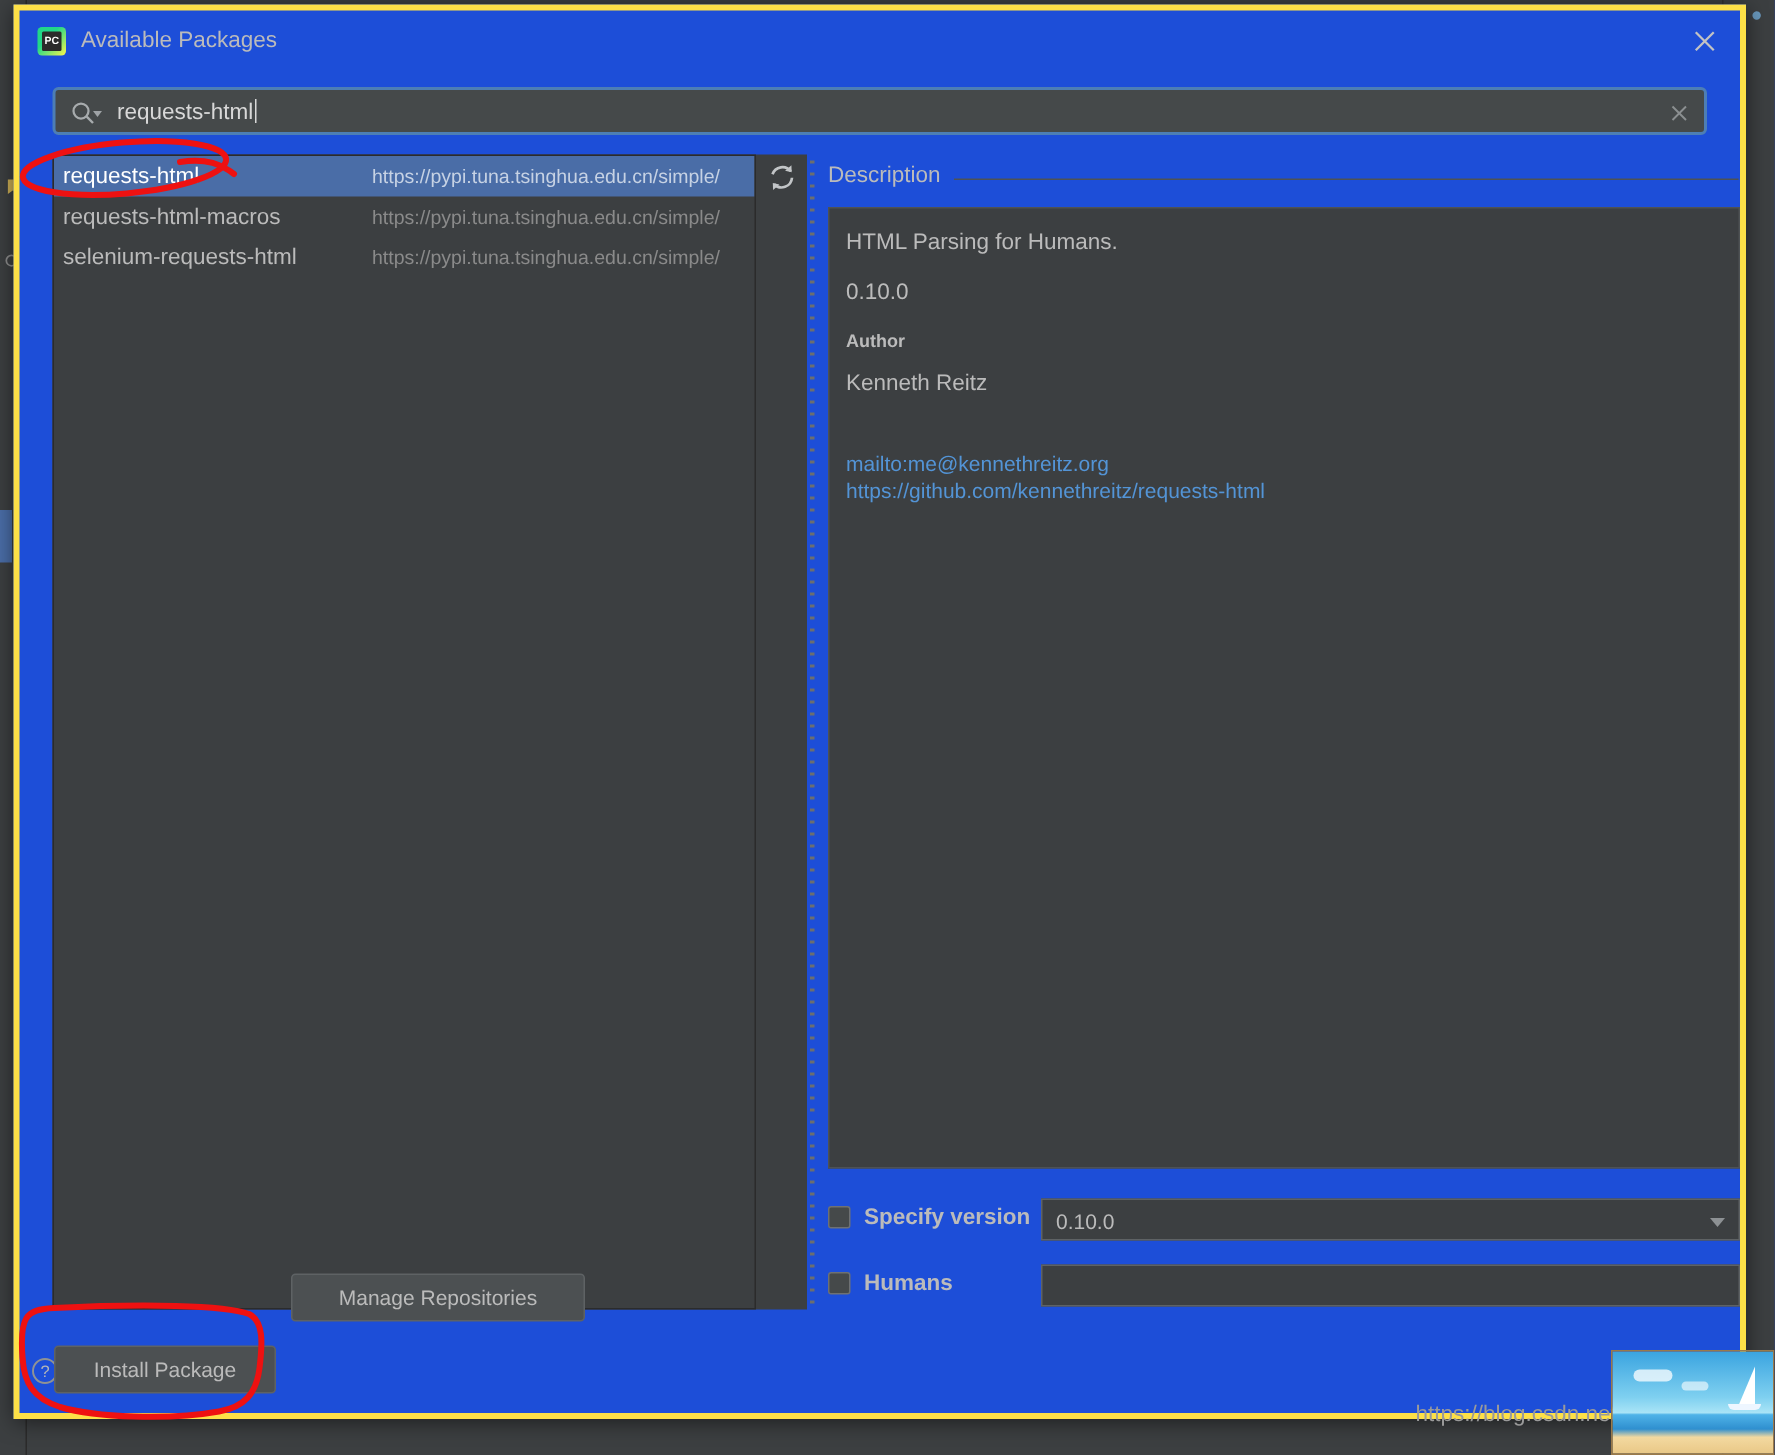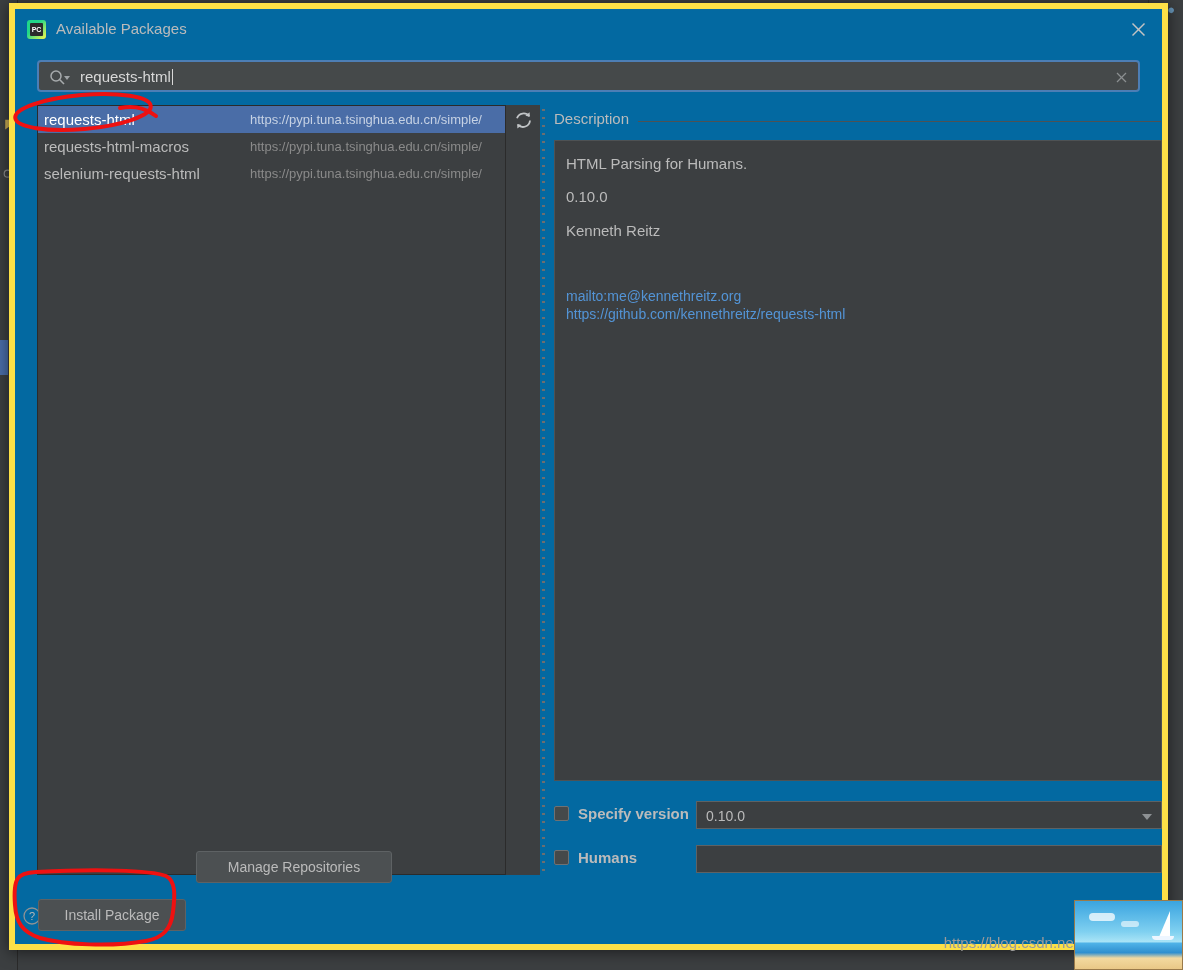--- a/index.html
+++ b/index.html
@@ -16,21 +16,21 @@
   .bg-left-strip{position:absolute;left:0;top:0;width:17px;height:970px;background:#3c3f41;border-right:1px solid #2b2b2b;}
   .bg-left-icon{position:absolute;left:2px;width:13px;height:13px;opacity:.85;}
   .bg-left-sel{position:absolute;left:0;top:340px;width:8px;height:35px;background:#4a6da7;}
   .bg-right-area{position:absolute;left:1148px;top:0;width:35px;height:970px;background:#3c3f41;border-left:1px solid #323232;}
   .bg-tabtext{position:absolute;left:1152px;top:2px;font-size:13px;color:#a9b7c6;letter-spacing:.5px;}
   .bg-tabtext .dot{color:#6897bb;}
 
   
   .dialog{
     position:absolute;left:9px;top:3px;width:1147px;height:935px;
-    background:#0369a1;border:6px solid #fde047;
+    background:#1d4ed8;border:4px solid #fde047;
     box-shadow:0 2px 14px rgba(0,0,0,.55);
   }
   .titlebar{position:relative;height:40px;}
   .app-icon{
     position:absolute;left:12px;top:11px;width:19px;height:19px;border-radius:3px;
     background:linear-gradient(135deg,#21d789 0%,#21d789 38%,#fcf84a 100%);
     overflow:hidden;
   }
   .app-icon .inner{position:absolute;left:3px;top:3px;width:13px;height:13px;background:#2b2b2b;border-radius:1px;
     color:#fff;font-size:7px;font-weight:bold;line-height:13px;text-align:center;font-family:"Liberation Sans",sans-serif;}
@@ -72,21 +72,21 @@
   .desc-title{position:absolute;left:0;top:0;font-size:15px;color:#bbbbbb;}
   .desc-rule{position:absolute;left:84px;top:11px;right:0;height:1px;background:#4e5254;}
   .desc-body{
     position:absolute;left:539px;top:131px;width:608px;height:641px;
     background:#3c3f41;border:1px solid #4e5254;box-sizing:border-box;overflow:hidden;
   }
   .desc-inner{padding:14px 12px 0 11px;}
   .d-summary{font-size:15px;color:#bbbbbb;margin:0 0 16px 0;}
   .d-label{font-size:12px;font-weight:bold;color:#bbbbbb;margin:0 0 13px 0;}
   .d-value{font-size:15px;color:#bbbbbb;margin:0 0 17px 0;}
-  .d-links{margin-top:48px;}
+  .d-links{margin-top:36px;}
   .d-link{display:block;font-size:14px;color:#5394d6;text-decoration:none;line-height:18px;}
 
   
   .opt-row{position:absolute;height:28px;font-weight:bold;}
   .cbx{position:absolute;left:0;top:5px;width:15px;height:15px;background:#45494a;border:1px solid #6e7173;box-sizing:border-box;border-radius:2px;}
   .cbx-label{position:absolute;left:24px;top:2px;font-size:15px;color:#bbbbbb;line-height:22px;}
   .combo{position:absolute;height:28px;background:#3c3f41;border:1px solid #5e6264;box-sizing:border-box;}
   .combo .val{position:absolute;left:9px;top:4px;font-size:14px;color:#bbbbbb;line-height:20px;}
   .combo .arr{position:absolute;right:9px;top:12px;width:0;height:0;border-left:5px solid transparent;border-right:5px solid transparent;border-top:6px solid #8d9194;}
   .txtfield{position:absolute;height:28px;background:#3c3f41;border:1px solid #5e6264;box-sizing:border-box;}
@@ -300,20 +300,21 @@
 
     <div class="desc-header">
       <div class="desc-title">Description</div>
       <div class="desc-rule"></div>
     </div>
 
     <div class="desc-body">
       <div class="desc-inner">
         <p class="d-summary">HTML Parsing for Humans.</p>
         <p class="d-value">0.10.0</p>
+        <p class="d-label">Author</p>
         <p class="d-value">Kenneth Reitz</p>
         <div class="d-links">
           <a class="d-link" href="#">mailto:me@kennethreitz.org</a>
           <a class="d-link" href="#">https://github.com/kennethreitz/requests-html</a>
         </div>
       </div>
     </div>
 
     <div class="opt-row" style="left:539px;top:792px;width:160px;">
       <div class="cbx"></div>

